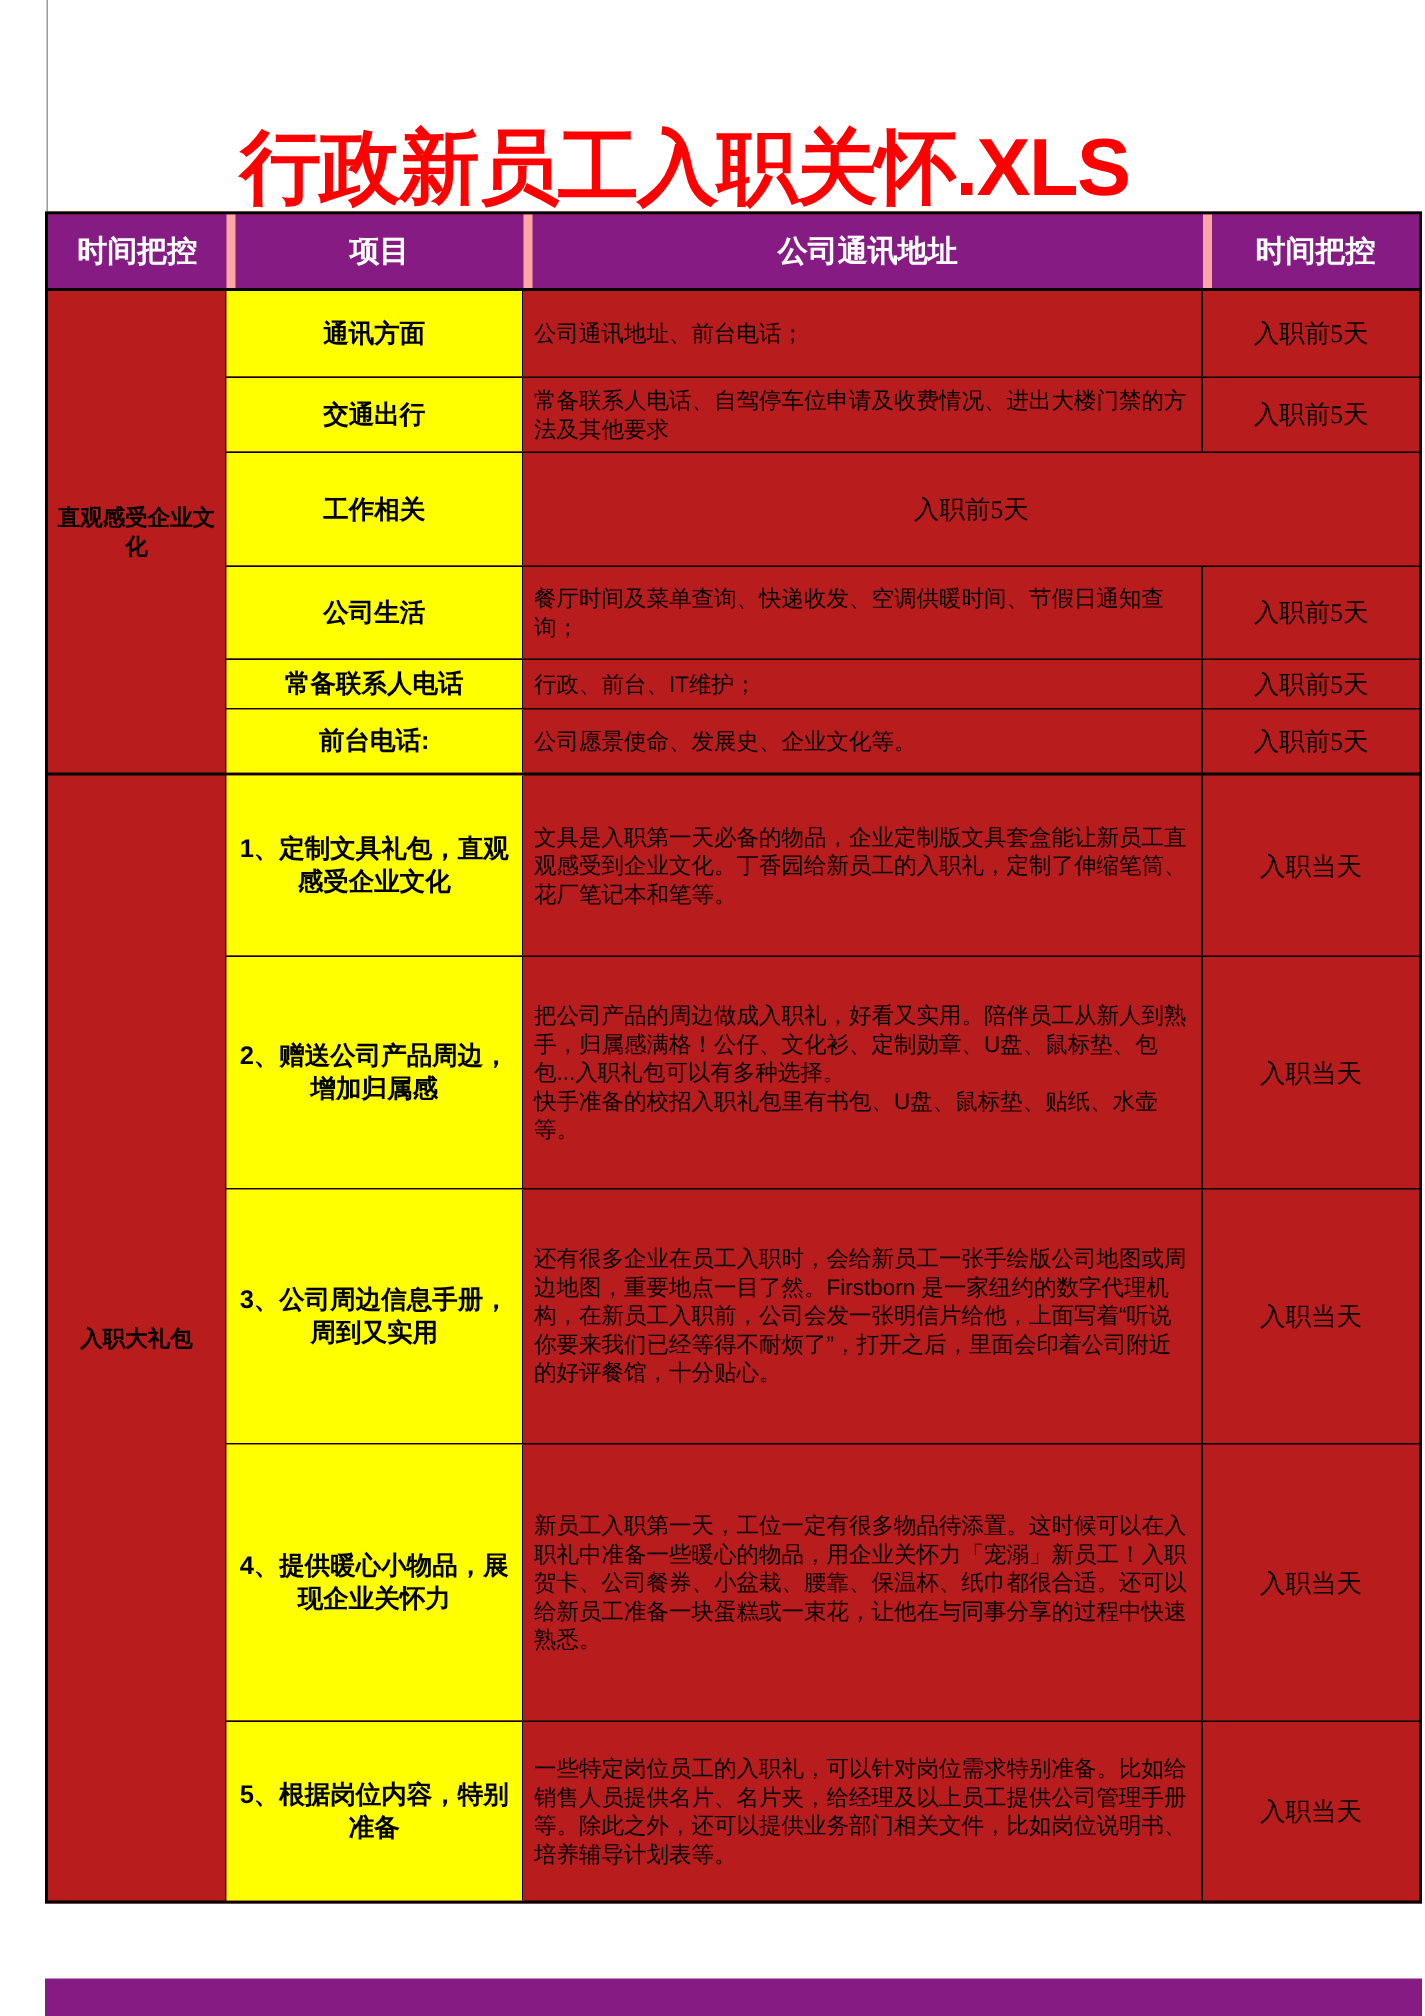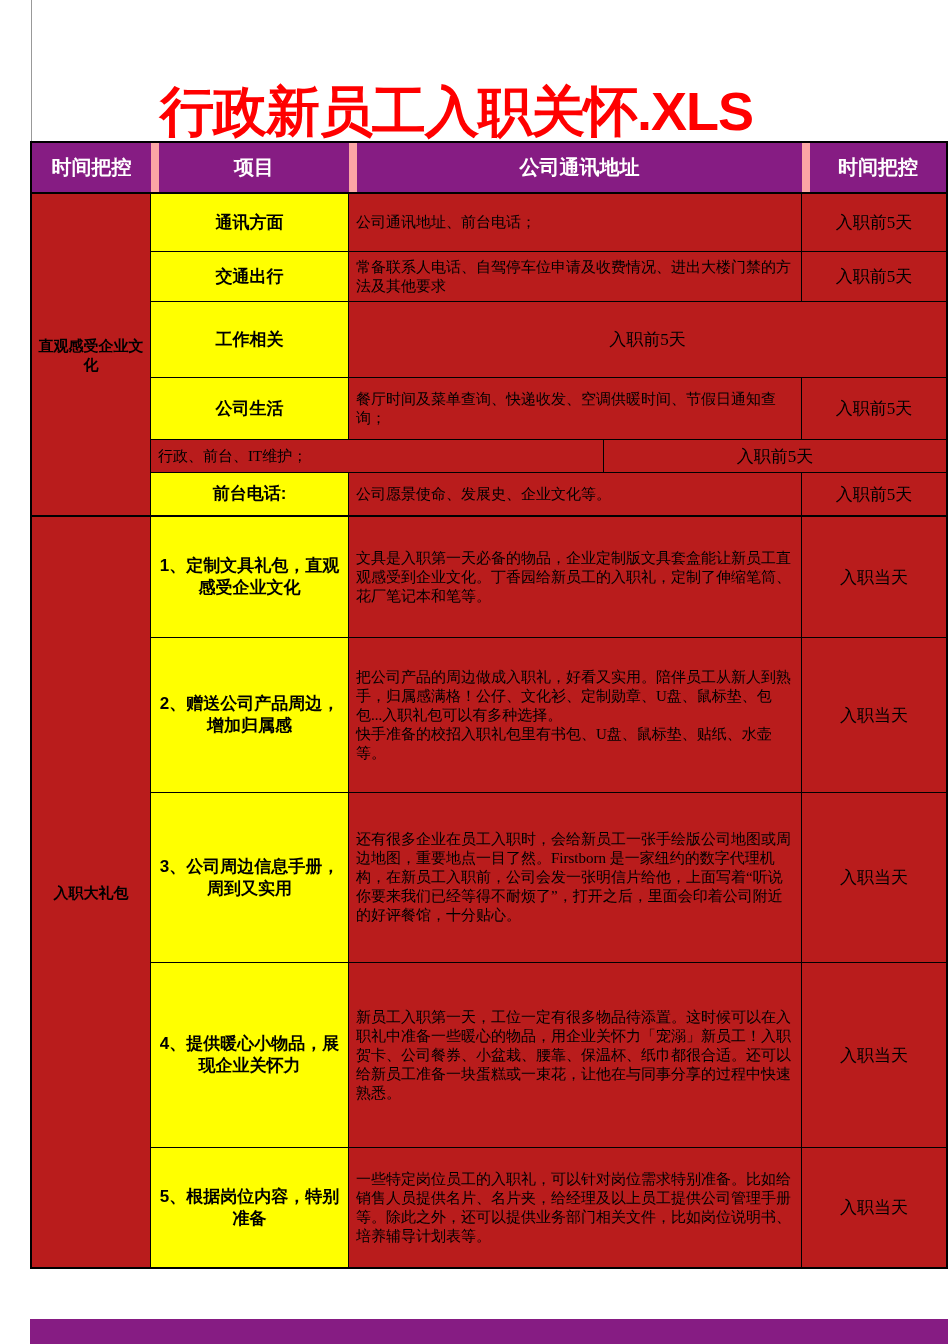--- a/index.html
+++ b/index.html
@@ -13,38 +13,38 @@
         font-family:"Liberation Sans",sans-serif;color:#000;}
   .margin-line{position:absolute;left:31px;top:0;width:1px;height:141px;background:#999;}
   .doc-title{position:absolute;left:160px;top:64px;width:780px;text-align:left;
         font-size:54px;font-weight:900;letter-spacing:-1px;color:var(--red);
         font-family:"Liberation Sans",sans-serif;white-space:nowrap;margin-top:12px;}
   .xtable{position:absolute;left:30px;top:141px;width:918px;border:2px solid var(--line);
         box-sizing:border-box;background:#b91c1c;}
   .thead{display:flex;height:49px;background:var(--purple);}
   .hcell{display:flex;align-items:center;justify-content:center;color:#fff;
         font-weight:bold;font-size:20px;box-sizing:border-box;}
-  .hcell+.hcell{border-left:8px solid #fca5a5;}
+  .hcell+.hcell{border-left:6px solid #fca5a5;}
   .hc1{width:119px;}
   .hc2{width:198px;}
   .hc3{width:453px;}
   .hc4{flex:1;}
   .section{display:flex;border-top:2px solid var(--line);}
   .group-cell{width:119px;display:flex;align-items:center;justify-content:center;
         text-align:center;font-weight:bold;font-size:15px;line-height:19px;
         box-sizing:border-box;padding:0 2px;border-right:1px solid var(--line);}
   .sec-rows{flex:1;display:flex;flex-direction:column;}
   .trow{display:flex;box-sizing:border-box;}
   .trow+.trow{border-top:1px solid var(--line);}
   .cell{box-sizing:border-box;}
   .project{width:198px;background:var(--yellow);border-right:1px solid var(--line);
         display:flex;align-items:center;justify-content:center;text-align:center;
         font-weight:bold;font-size:17px;line-height:22px;padding:2px 5px;}
   .content{width:453px;border-right:1px solid var(--line);display:flex;align-items:center;
-        font-family:Liberation Serif, serif;font-size:15px;line-height:19px;
+        font-family:Liberation Sans, sans-serif;font-size:15px;line-height:19px;
         padding:2px 7px;white-space:pre-line;}
   .time{flex:1;display:flex;align-items:center;justify-content:center;text-align:center;
         font-family:"Liberation Serif","DejaVu Serif",serif;font-size:17px;}
   .footer-bar{position:absolute;left:30px;top:1319px;width:918px;height:25px;
         background:var(--purple);}
 </style>
 </head>
 <body>
 
 <div class="page">
@@ -78,20 +78,21 @@
         <div class="trow" style="height:76px">
           <div class="cell project">工作相关</div>
           <div class="cell time">入职前5天</div>
         </div>
         <div class="trow" style="height:62px">
           <div class="cell project">公司生活</div>
           <div class="cell content">餐厅时间及菜单查询、快递收发、空调供暖时间、节假日通知查询；</div>
           <div class="cell time">入职前5天</div>
         </div>
         <div class="trow" style="height:33px">
+          <div class="cell project">常备联系人电话</div>
           <div class="cell content">行政、前台、IT维护；</div>
           <div class="cell time">入职前5天</div>
         </div>
         <div class="trow" style="height:43px">
           <div class="cell project">前台电话:</div>
           <div class="cell content">公司愿景使命、发展史、企业文化等。</div>
           <div class="cell time">入职前5天</div>
         </div>
       </div>
     </div>

